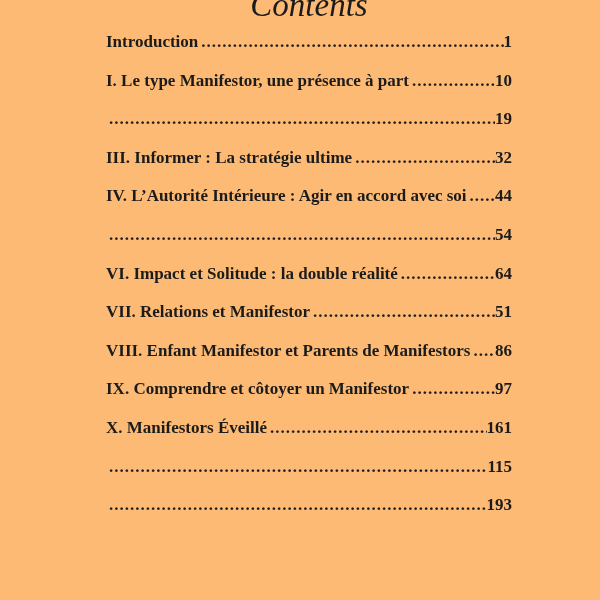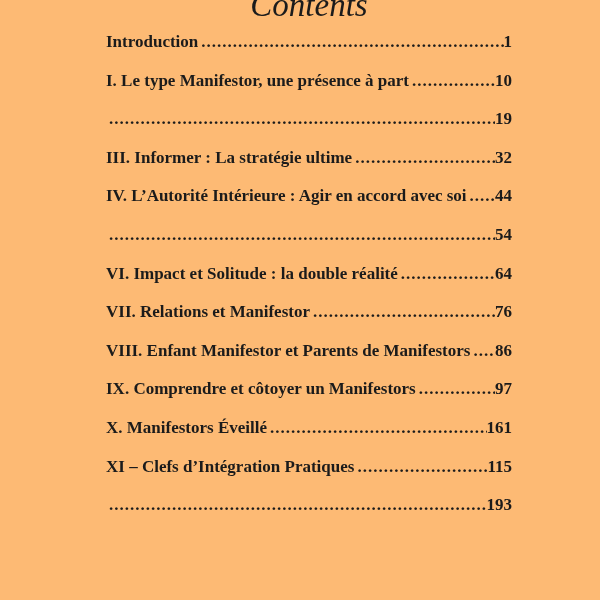--- a/index.html
+++ b/index.html
@@ -102,39 +102,38 @@
         <span class="toc-page">54</span>
       </div>
       <div class="toc-entry">
         <span class="toc-label">VI. Impact et Solitude : la double réalité</span>
         <span class="toc-dots">........................................................................................................................</span>
         <span class="toc-page">64</span>
       </div>
       <div class="toc-entry">
         <span class="toc-label">VII. Relations et Manifestor</span>
         <span class="toc-dots">........................................................................................................................</span>
-        <span class="toc-page">76</span>
+        <span class="toc-page">51</span>
       </div>
       <div class="toc-entry">
         <span class="toc-label">VIII. Enfant Manifestor et Parents de Manifestors</span>
         <span class="toc-dots">........................................................................................................................</span>
         <span class="toc-page">86</span>
       </div>
       <div class="toc-entry">
-        <span class="toc-label">IX. Comprendre et côtoyer un Manifestors</span>
+        <span class="toc-label">IX. Comprendre et côtoyer un Manifestor</span>
         <span class="toc-dots">........................................................................................................................</span>
         <span class="toc-page">97</span>
       </div>
       <div class="toc-entry">
         <span class="toc-label">X. Manifestors Éveillé</span>
         <span class="toc-dots">........................................................................................................................</span>
         <span class="toc-page">161</span>
       </div>
       <div class="toc-entry">
-        <span class="toc-label">XI – Clefs d’Intégration Pratiques</span>
         <span class="toc-dots">........................................................................................................................</span>
         <span class="toc-page">115</span>
       </div>
       <div class="toc-entry">
         <span class="toc-dots">........................................................................................................................</span>
         <span class="toc-page">193</span>
       </div>
     </div>
 </div>
 

